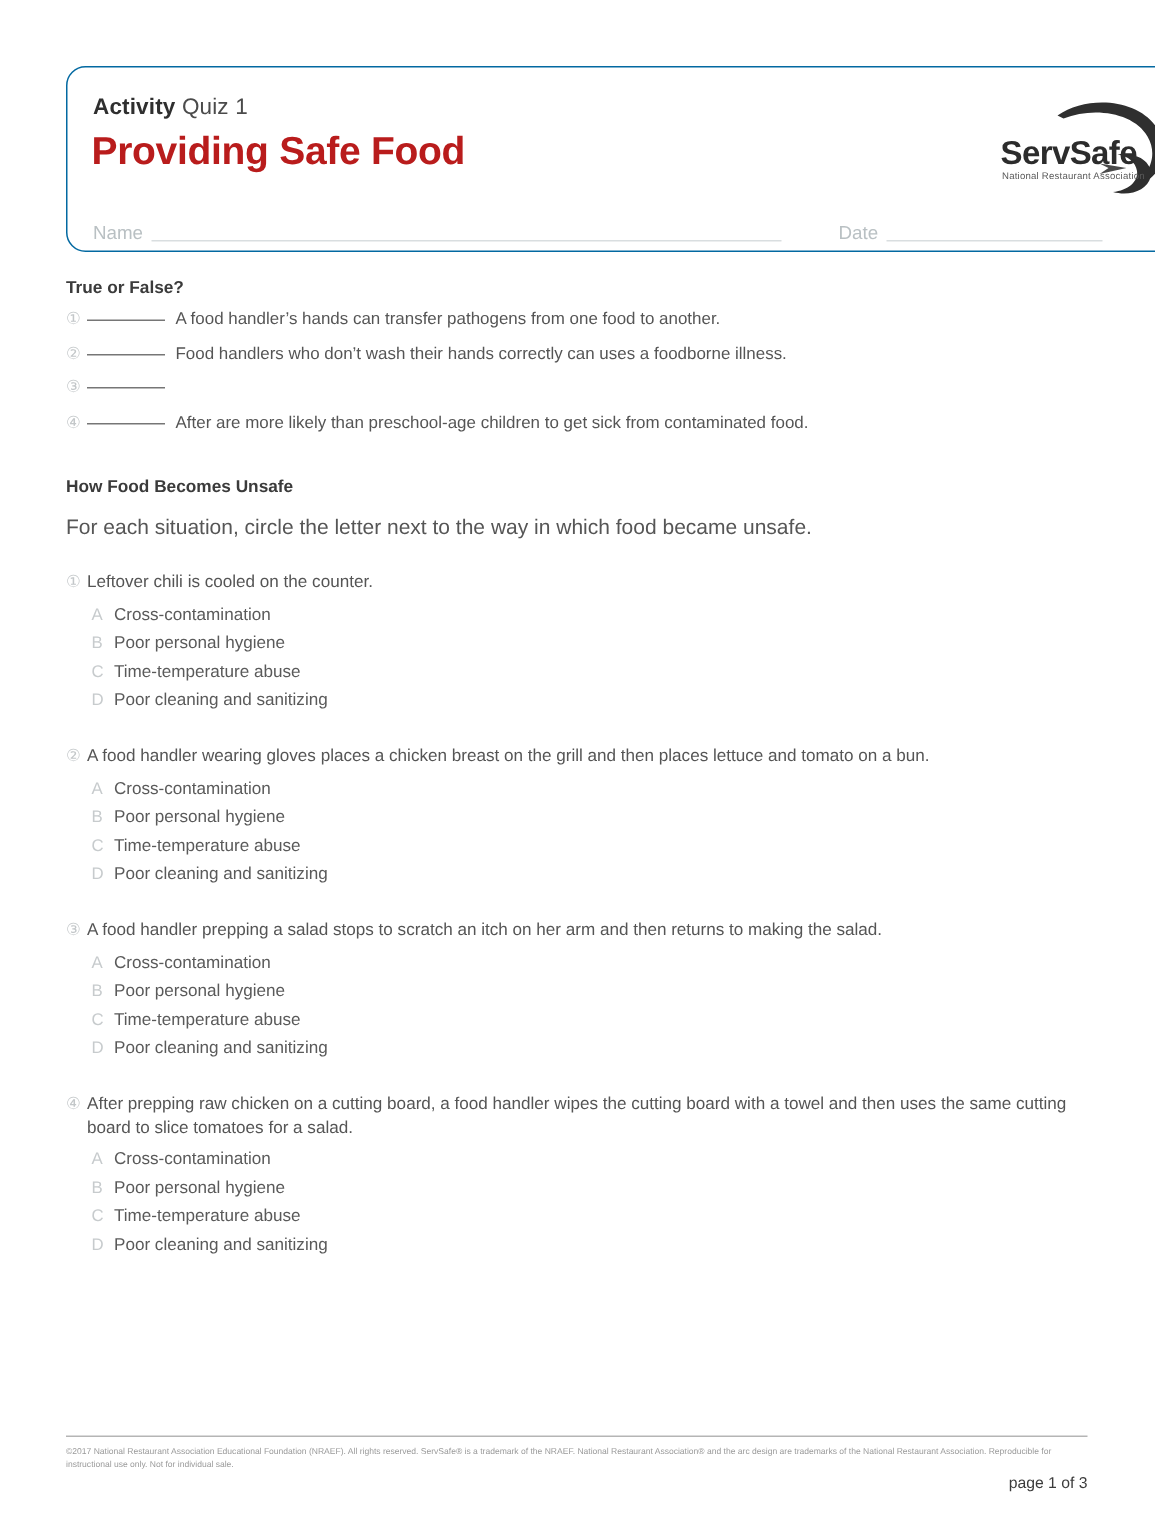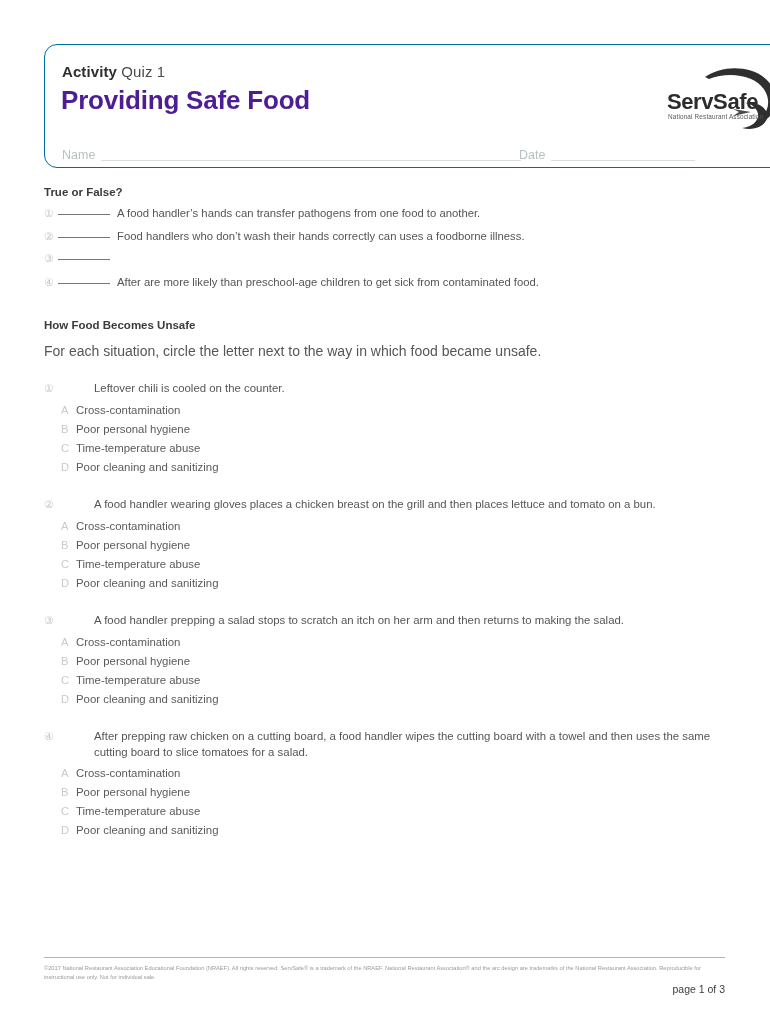--- a/index.html
+++ b/index.html
@@ -53,21 +53,21 @@
   .kicker .kicker-rest {
     font-weight: normal;
     color: #4b4b4b;
   }
   .doc-title {
     position: absolute;
     left: 16px;
     top: 40px;
     font-size: 26px;
     font-weight: bold;
-    color: #4c1d95;
+    color: #b91c1c;
     letter-spacing: -0.2px;
     white-space: nowrap;
   }
 
   
   .logo-wrap {
     position: absolute;
     right: 12px;
     top: 18px;
     width: 152px;
@@ -94,21 +94,21 @@
     color: #b9c0c3;
     padding-right: 6px;
     white-space: nowrap;
   }
   .field-rule {
     border-bottom: 1px solid #d9dee0;
     height: 11px;
   }
   .field-name { left: 0; width: 468px; }
   .field-name .field-rule { width: 420px; }
-  .field-date { left: 457px; width: 180px; }
+  .field-date { left: 497px; width: 180px; }
   .field-date .field-rule { width: 144px; }
 
   
   .section-heading {
     position: absolute;
     left: 44px;
     font-size: 11.5px;
     font-weight: bold;
     color: #3b3b3b;
     white-space: nowrap;
@@ -161,21 +161,21 @@
     font-size: 11.4px;
     color: #555555;
     line-height: 15.5px;
   }
   .q-num {
     color: #c3c7c9;
     font-size: 11px;
     flex: 0 0 14px;
     line-height: 15.5px;
   }
-  .q-text { flex: 1 1 auto; margin-left: 36px; }
+  .q-text { flex: 1 1 auto; }
   .opt-list { margin-top: 7px; padding-left: 17px; }
   .opt {
     display: flex;
     align-items: baseline;
     height: 19px;
     font-size: 11.4px;
   }
   .opt-letter {
     color: #c7cbcd;
     flex: 0 0 15px;

